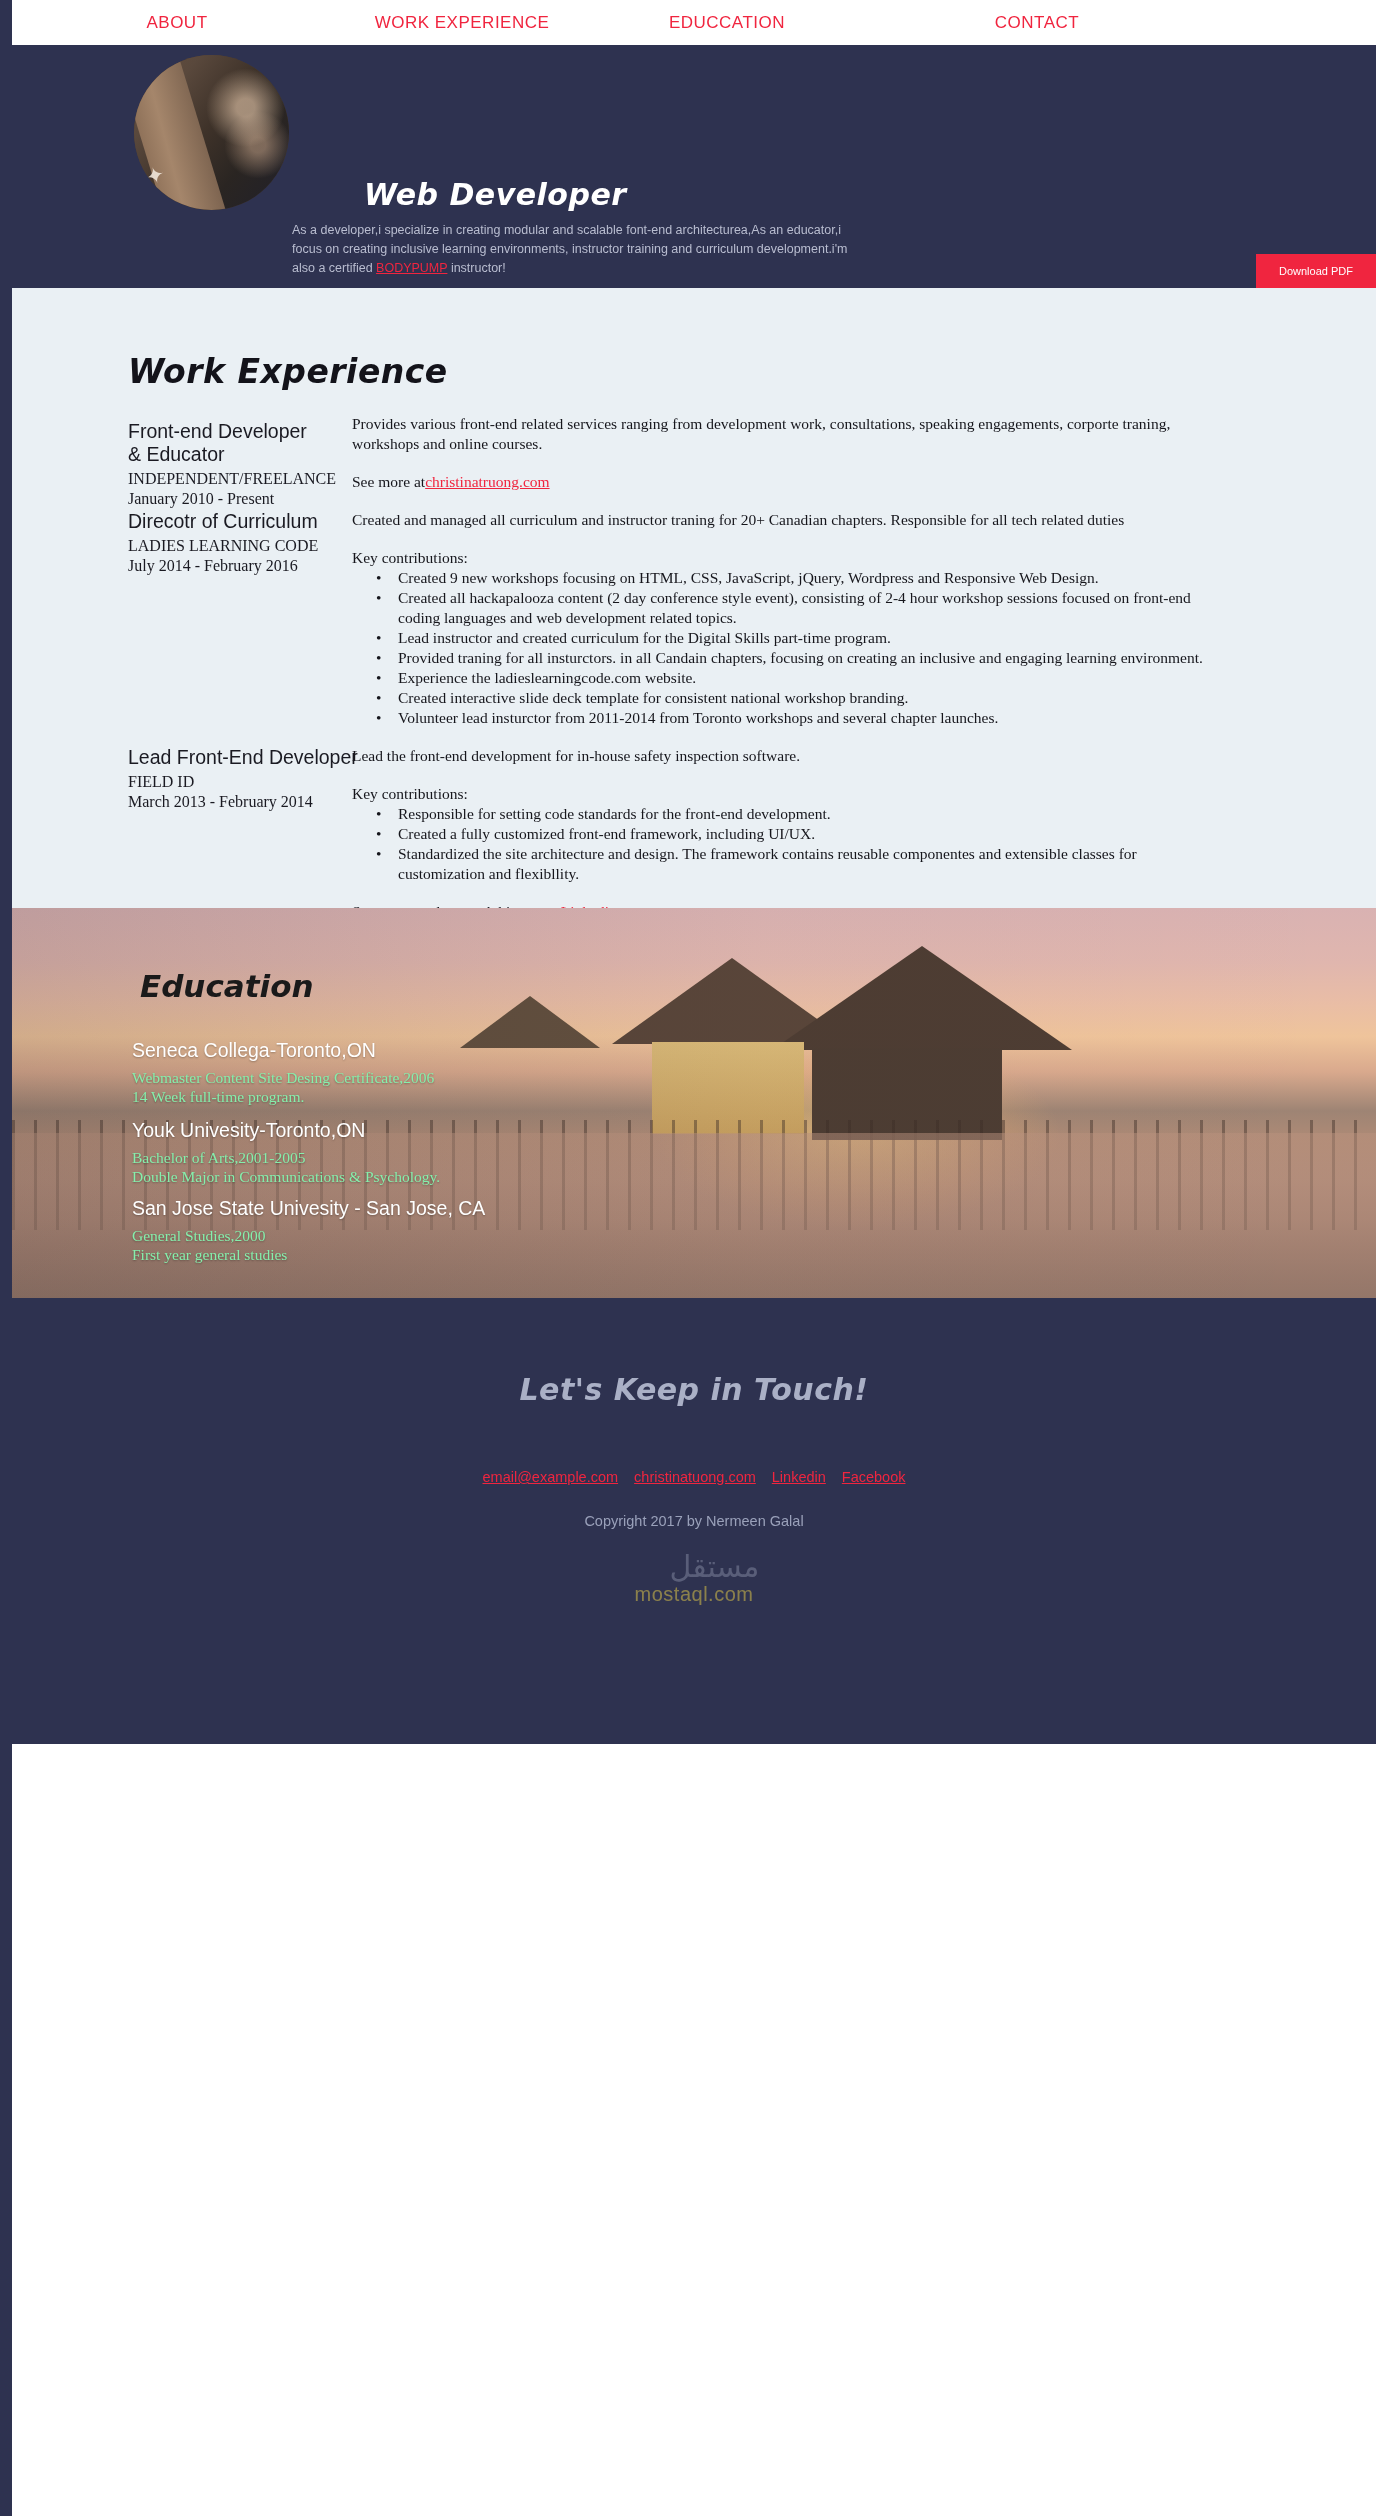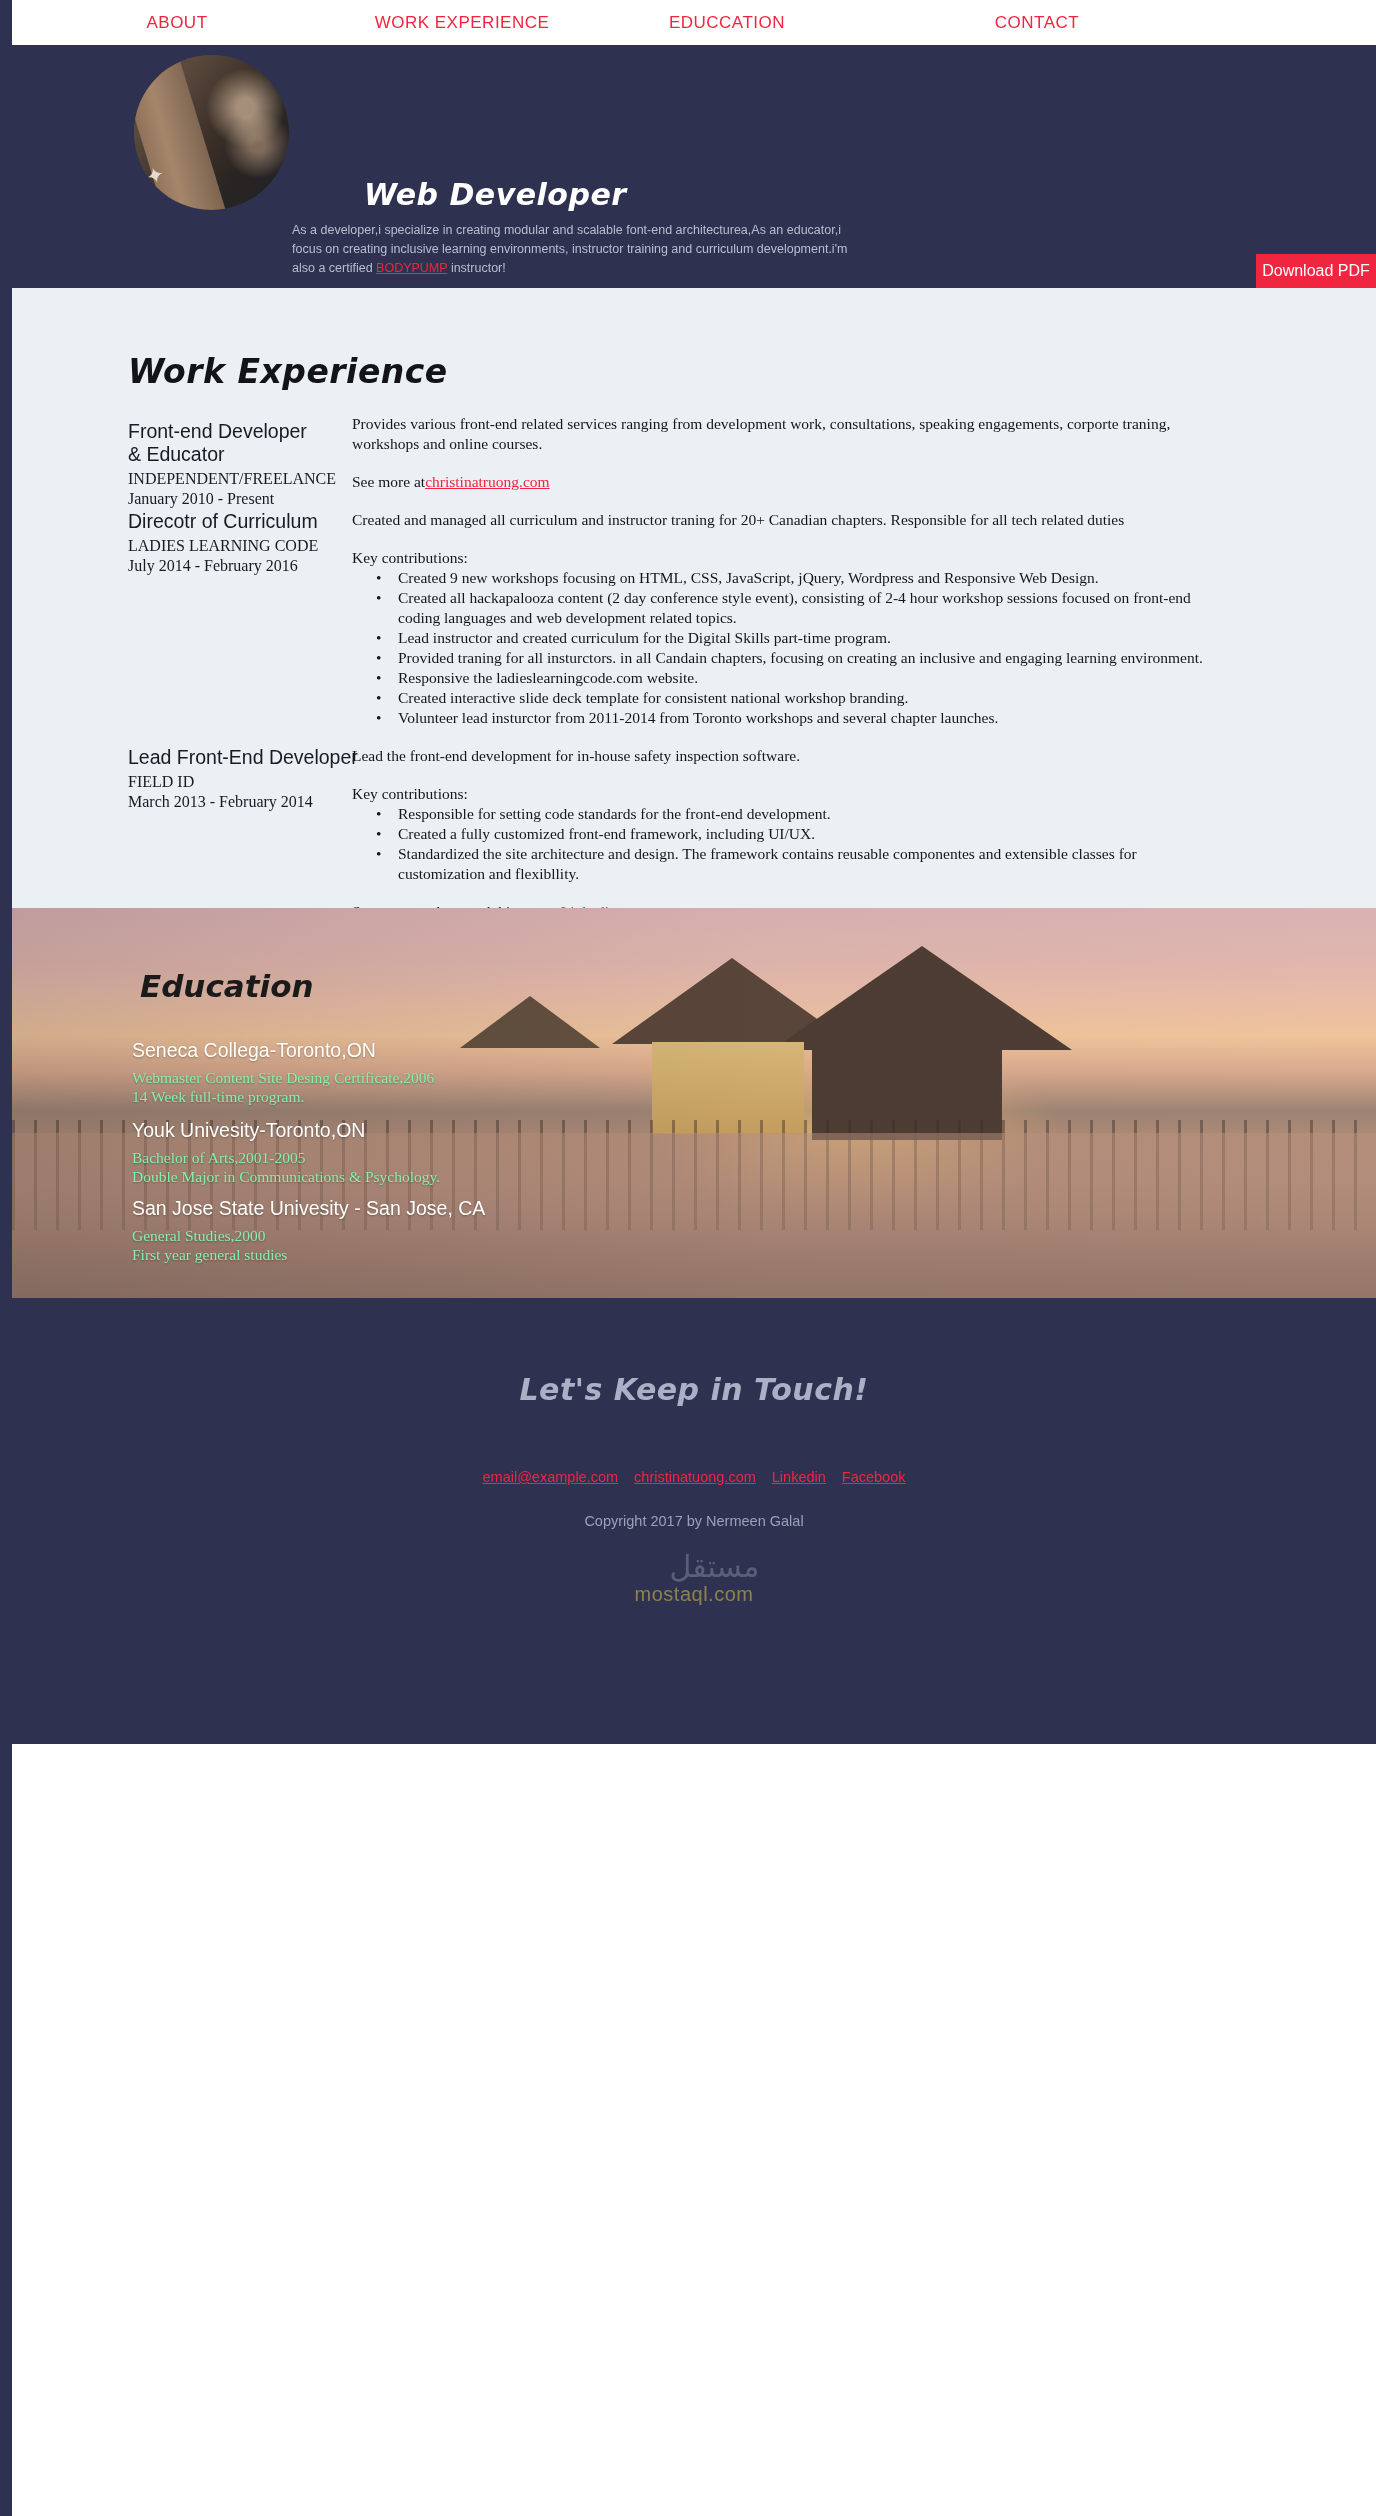--- a/index.html
+++ b/index.html
@@ -162,21 +162,21 @@
     cursor: pointer;
   }
   .pdf-btn {
     position: absolute;
     right: 0;
     bottom: 0;
     width: 120px;
     height: 34px;
     background: #f0253f;
     color: #ffffff;
-    font-size: 16px;
+    font-size: 11px;
     display: flex;
     align-items: center;
     justify-content: center;
     border: none;
     cursor: pointer;
     font-family: "Liberation Sans", sans-serif;
   }
 
   
   .work {
@@ -478,21 +478,21 @@
     <div class="job-row body-col" style="left:352px; top:126px; width:860px;">
       <p>Provides various front-end related services ranging from development work, consultations, speaking engagements, corporte traning, workshops and online courses.</p>
       <p><span>See more at</span><span class="link">christinatruong.com</span></p>
       <p>Created and managed all curriculum and instructor traning for 20+ Canadian chapters. Responsible for all tech related duties</p>
       <p style="margin-bottom:0;">Key contributions:</p>
       <ul>
         <li>Created 9 new workshops focusing on HTML, CSS, JavaScript, jQuery, Wordpress and Responsive Web Design.</li>
         <li>Created all hackapalooza content (2 day conference style event), consisting of 2-4 hour workshop sessions focused on front-end coding languages and web development related topics.</li>
         <li>Lead instructor and created curriculum for the Digital Skills part-time program.</li>
         <li>Provided traning for all insturctors. in all Candain chapters, focusing on creating an inclusive and engaging learning environment.</li>
-        <li>Responsive the ladieslearningcode.com website.</li>
+        <li>Experience the ladieslearningcode.com website.</li>
         <li>Created interactive slide deck template for consistent national workshop branding.</li>
         <li>Volunteer lead insturctor from 2011-2014 from Toronto workshops and several chapter launches.</li>
       </ul>
     </div>
 
     <div class="job-row job-left" style="left:128px; top:458px;">
       <div class="job-title">Lead Front-End Developer</div>
       <div class="job-company">FIELD ID</div>
       <div class="job-dates">March 2013 - February 2014</div>
     </div>

